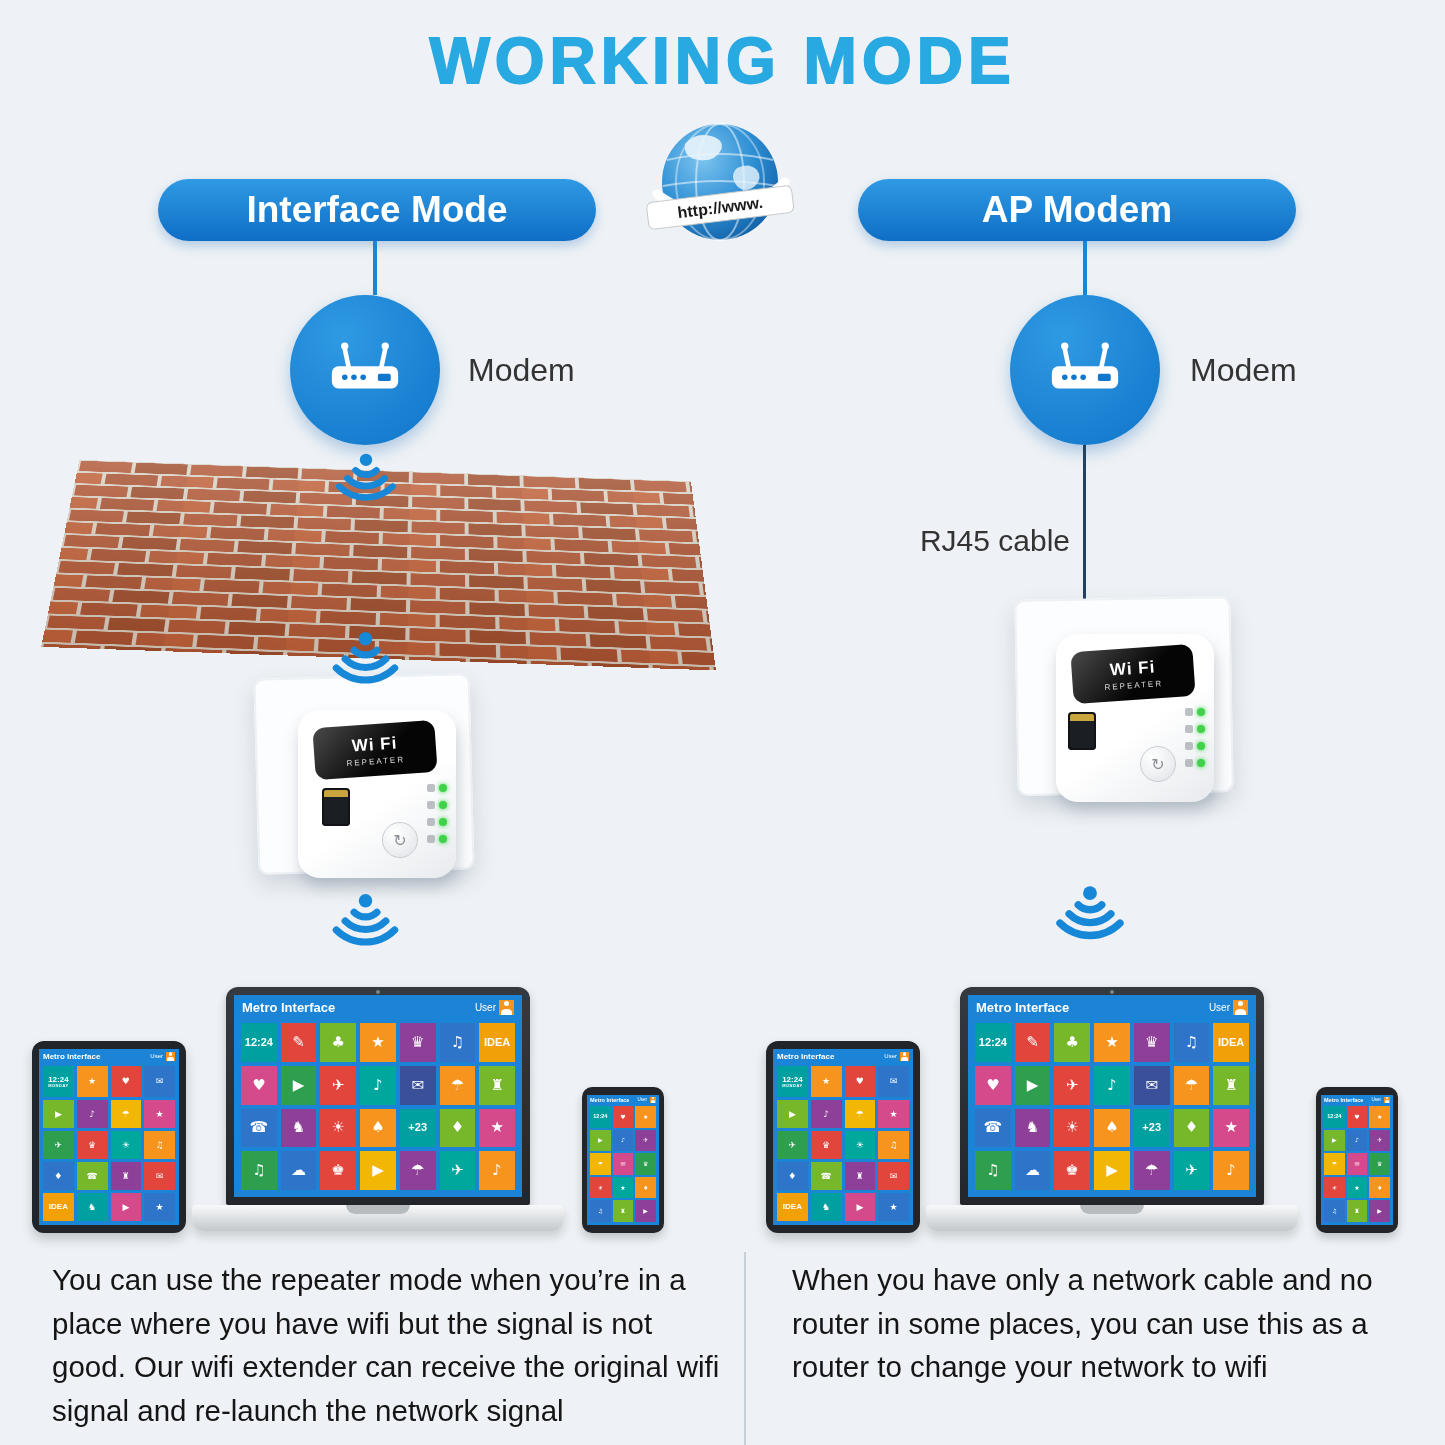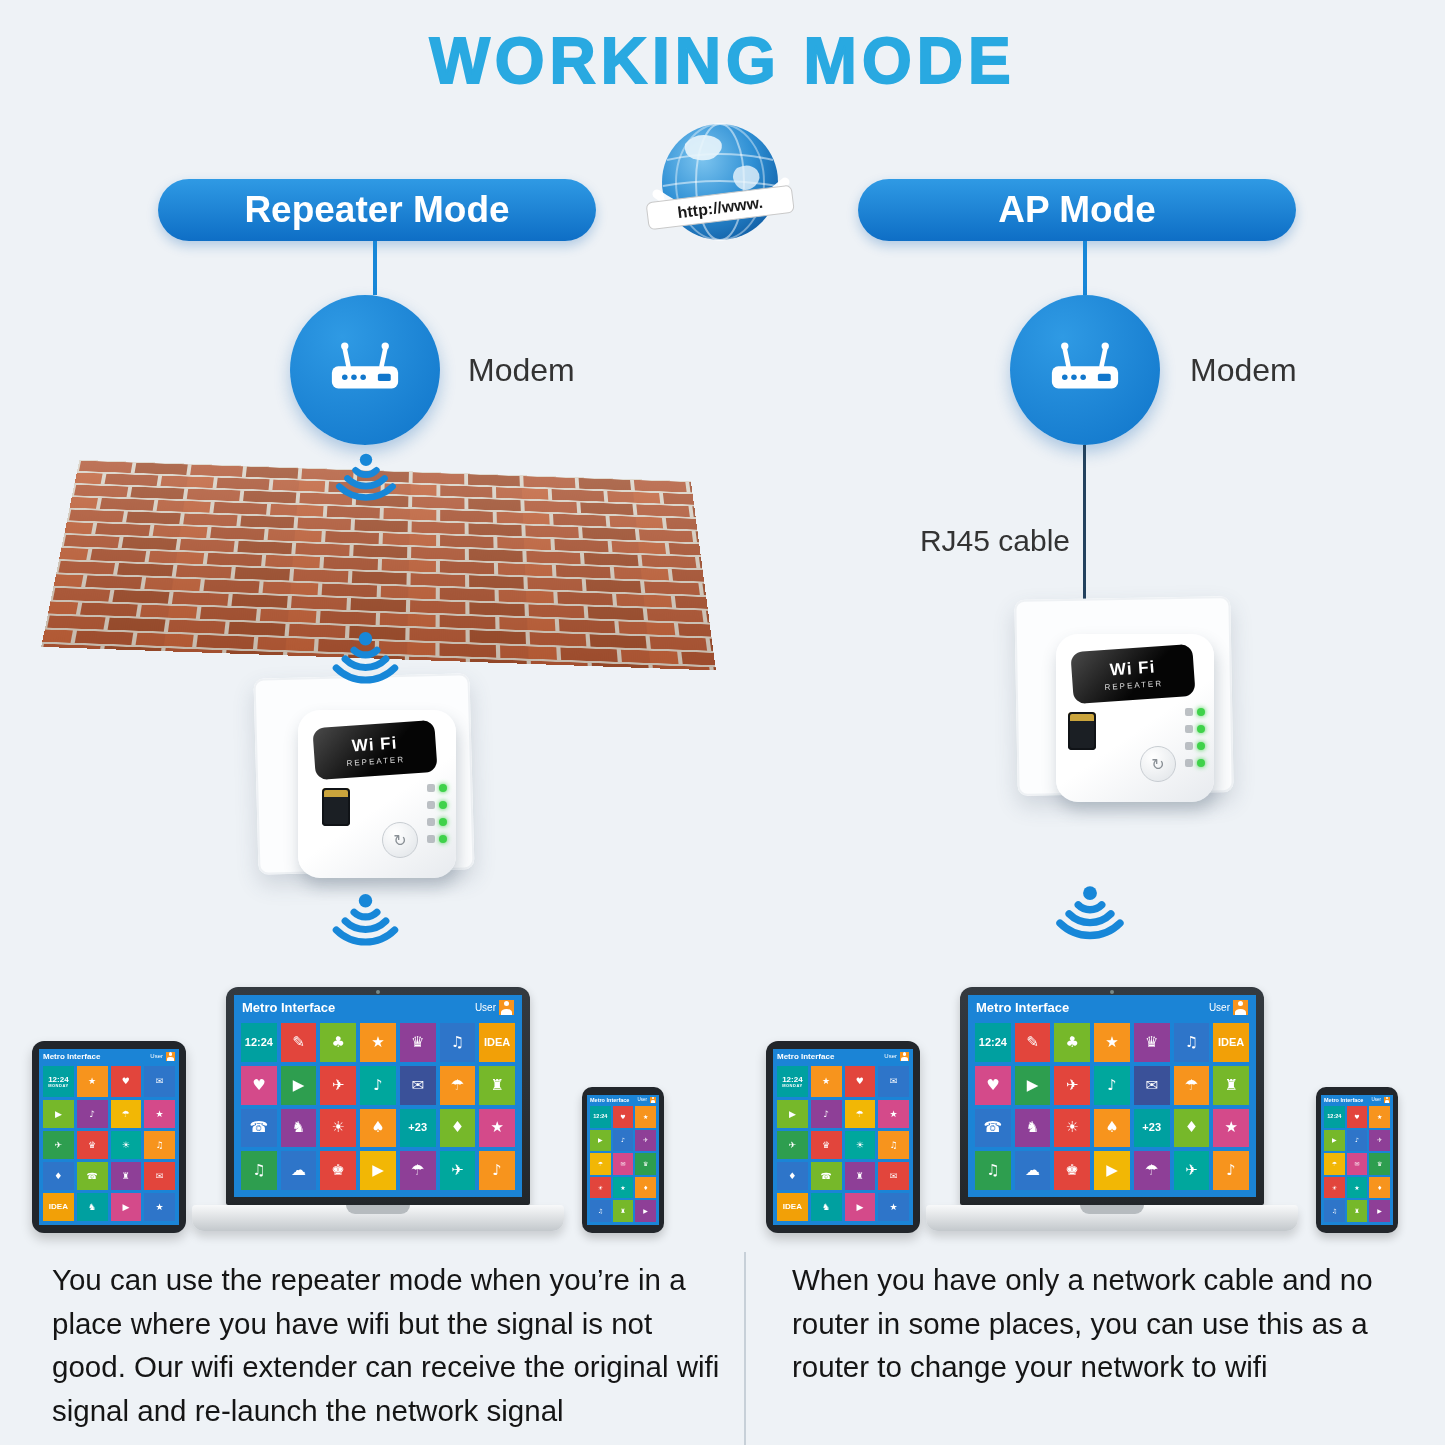--- a/index.html
+++ b/index.html
@@ -140,24 +140,24 @@
   <path d="M40 34 q10 -12 26 -8 q14 4 10 14 q-6 12 -22 10 q-16 -2 -14 -16z" fill="#e8f4fb" opacity=".9"></path>
   <path d="M92 58 q12 -6 20 2 q6 8 -2 16 q-10 8 -18 0 q-8 -10 0 -18z" fill="#e8f4fb" opacity=".8"></path>
   <path d="M12 84 Q75 130 140 72" stroke="#ffffff" stroke-width="9" fill="none" stroke-linecap="round" opacity=".95"></path>
   <g transform="rotate(-7 75 96)">
     <rect x="2" y="84" width="146" height="27" rx="6" fill="#ffffff" stroke="#c9c9c9"></rect>
     <text x="75" y="103" text-anchor="middle" font-size="16" font-weight="bold" fill="#1a1a1a">http://www.</text>
   </g>
 </svg>
 
 <div class="abs pill pill-left">
-  <span>Repeater Mode</span>
+  <span>Interface Mode</span>
 </div>
 <div class="abs pill pill-right">
-  <span>AP Mode</span>
+  <span>AP Modem</span>
 </div>
 
 <div class="abs vline vline-left"></div>
 <div class="abs vline vline-right"></div>
 
 <div class="abs modem-circle circle-left">
   <svg width="92" height="92" viewBox="0 0 100 100">
     <path d="M32 46 L28 27" stroke="#fff" stroke-width="5" stroke-linecap="round"></path>
       <circle cx="28" cy="24" r="4" fill="#fff"></circle>
     <path d="M68 46 L72 27" stroke="#fff" stroke-width="5" stroke-linecap="round"></path>

